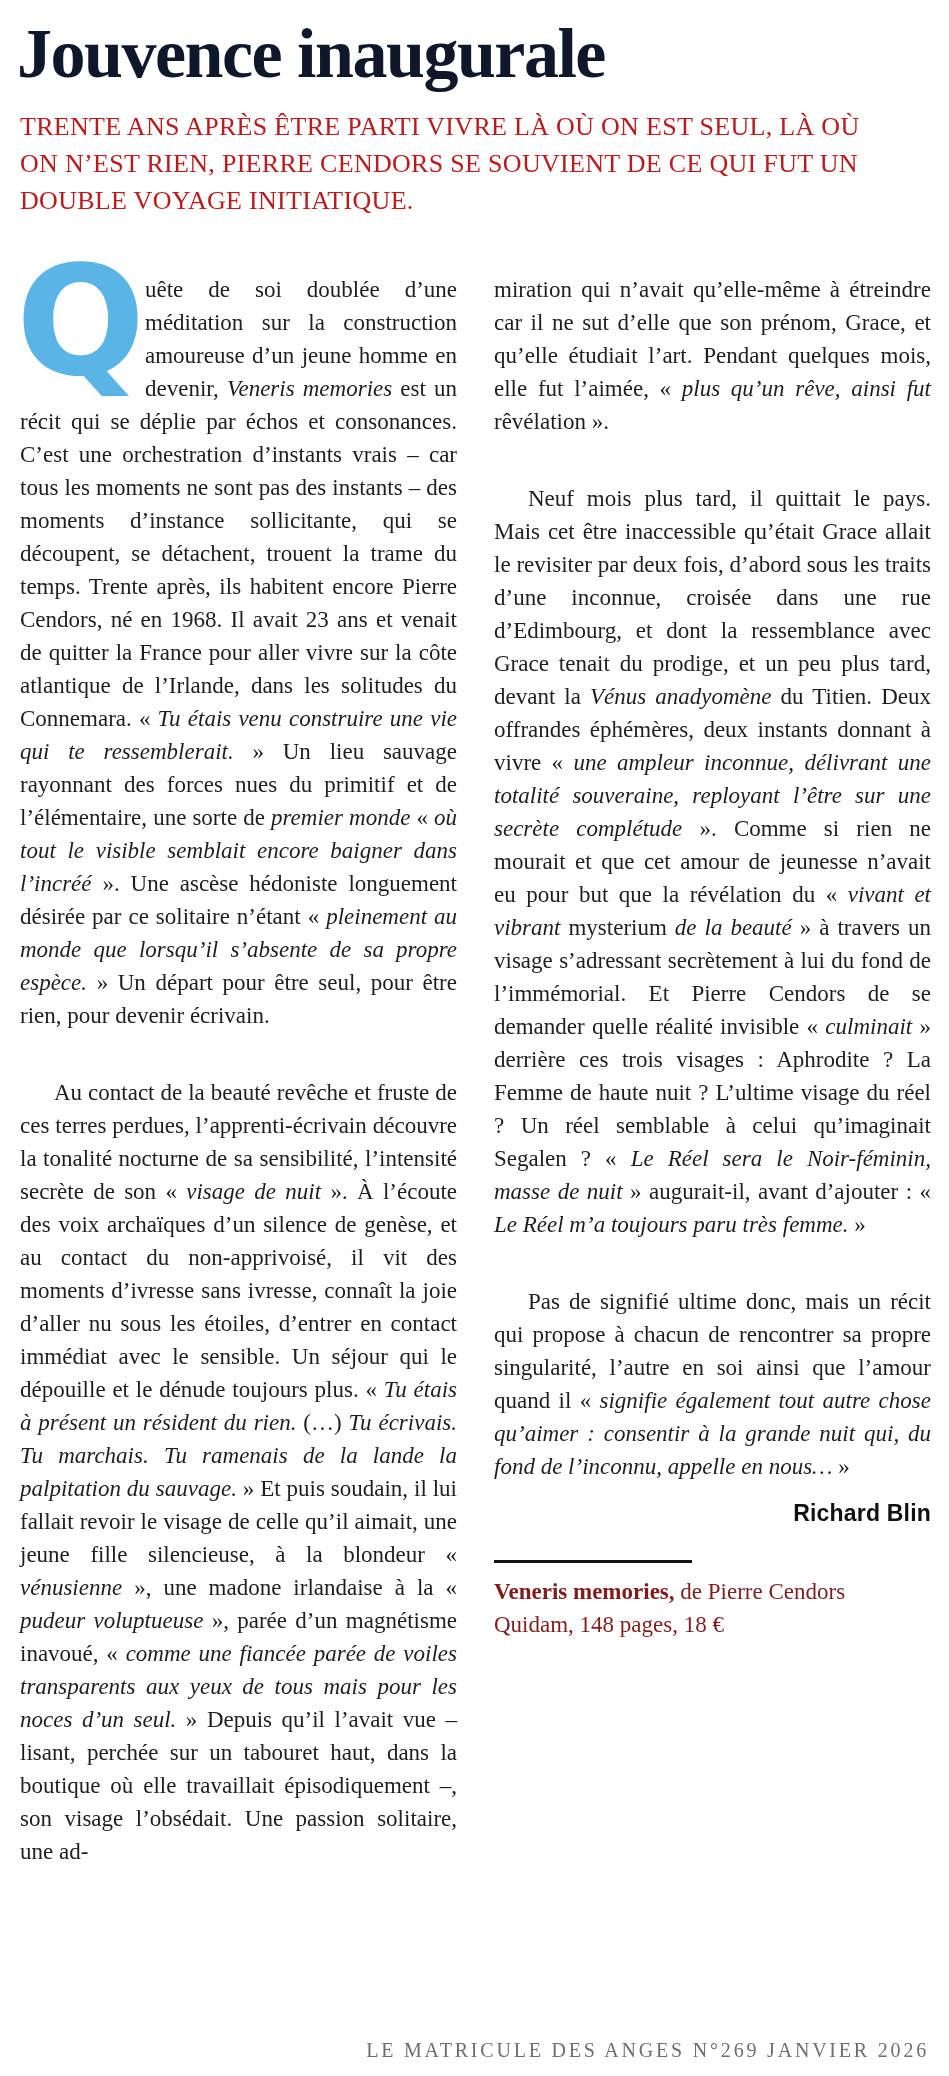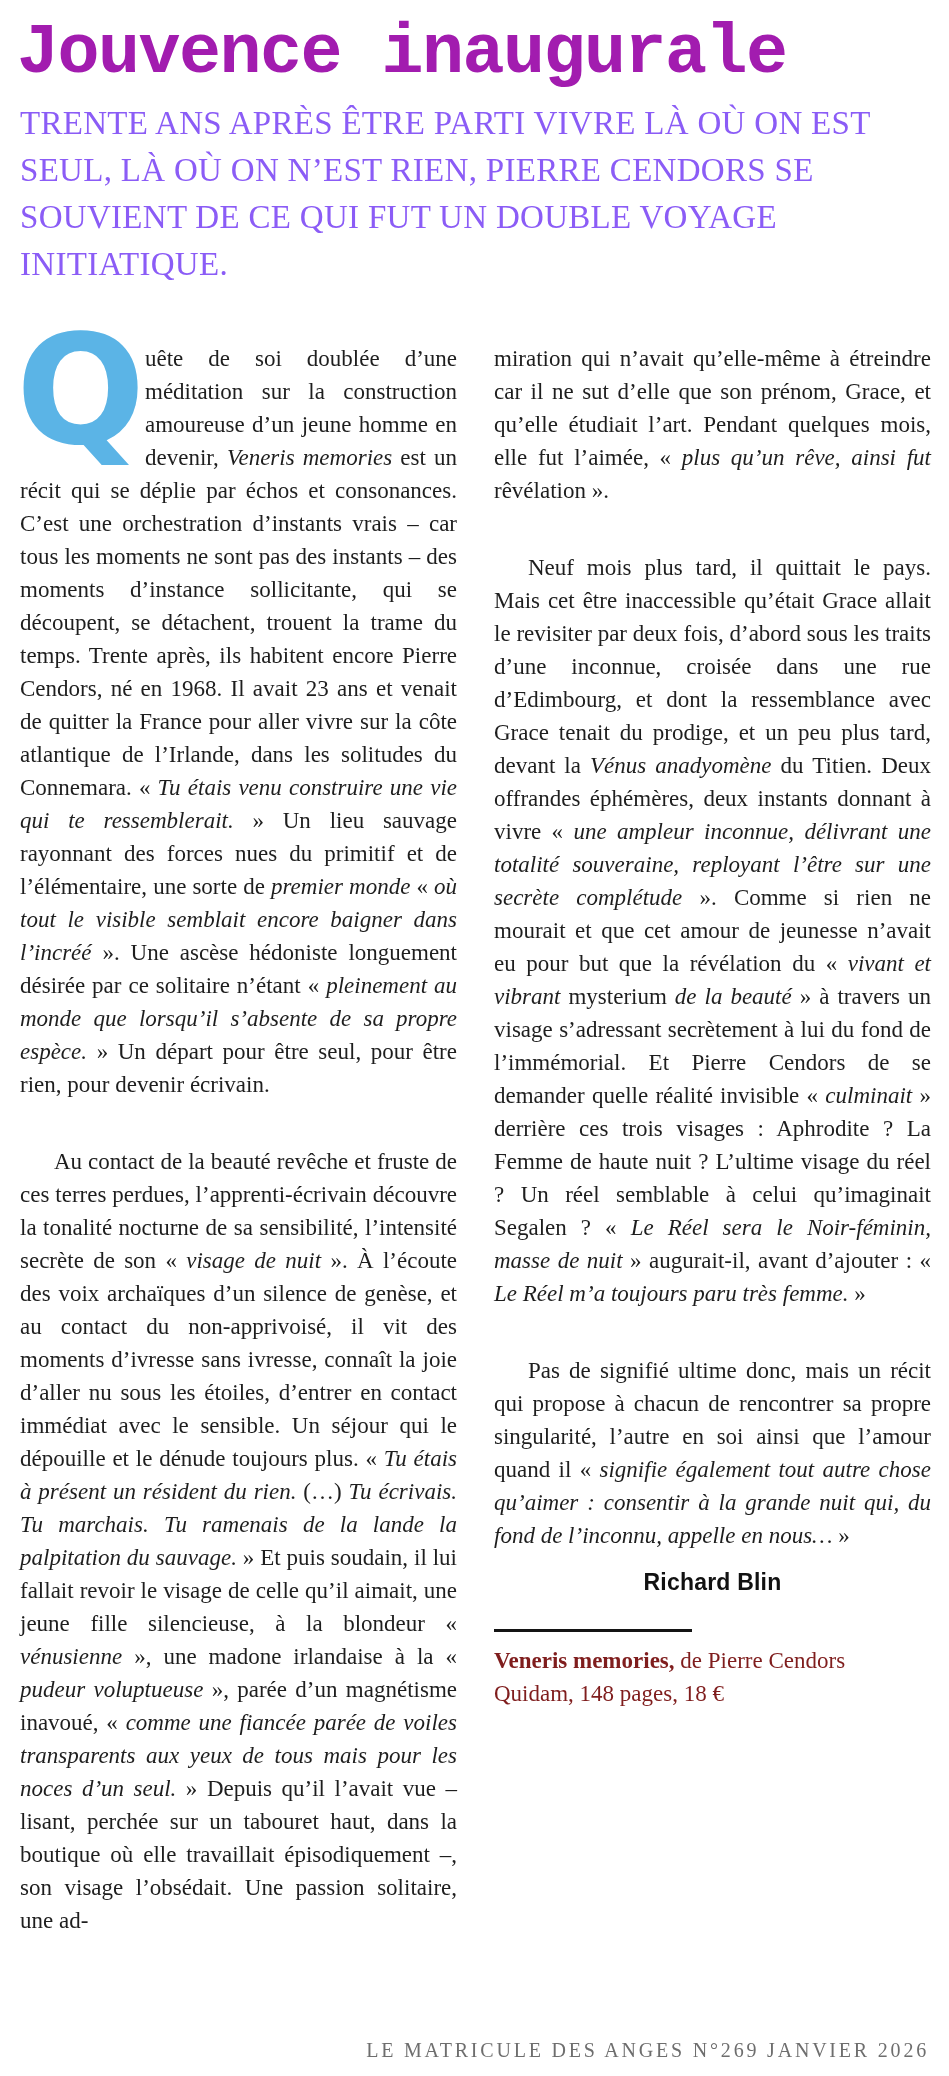--- a/index.html
+++ b/index.html
@@ -2,45 +2,45 @@
 <html lang="fr"><head>
 <meta charset="utf-8">
 <style>
   html,body{margin:0;padding:0;background:#ffffff;}
   .page{
     position:relative;width:949px;height:2076px;background:#fff;
     box-sizing:border-box;padding:0 17px 0 20px;overflow:hidden;
     font-family:"Liberation Serif",serif;color:#1e1e1e;
   }
   .title{
-    font-family:Liberation Mono, monospace;font-weight:bold;color:#a21caf;
+    font-family:Liberation Serif, serif;font-weight:bold;color:#0f172a;
     font-size:70px;line-height:1.08;letter-spacing:-1.5px;
     margin:16px 0 0 -3px;
   }
   .standfirst{
-    font-size:33px;line-height:1.43;letter-spacing:.3px;color:#8b5cf6;
-    margin:8px 0 0 0;max-width:856px;
+    font-size:26px;line-height:1.43;letter-spacing:.3px;color:#b91c1c;
+    margin:16px 0 0 0;max-width:856px;
   }
   .columns{display:flex;gap:37px;margin-top:54px;}
   .col{
     width:437px;font-size:23px;line-height:33px;text-align:justify;
     hyphens:auto;-webkit-hyphens:auto;
   }
   .col p{margin:0;}
   .col p.indent{text-indent:34px;margin-top:44px;}
   .it{font-style:italic;}
   .bd{font-weight:bold;}
   .dropcap{
     float:left;position:relative;top:-27px;
     font-family:"DejaVu Sans",sans-serif;font-weight:bold;
     font-size:152px;line-height:1;height:132px;width:120px;
     margin:0 9px 0 -4px;overflow:visible;
   }
   .byline{
-    text-align:center;font-family:"Liberation Sans",sans-serif;font-weight:bold;
+    text-align:right;font-family:"Liberation Sans",sans-serif;font-weight:bold;
     font-size:23px;letter-spacing:.2px;color:#111;margin-top:14px;
   }
   .book-rule{border:none;border-top:3px solid #141414;width:198px;margin:30px 0 12px 0;}
   .book-info{font-size:23px;line-height:33px;color:#7f1d1d;}
   .footer{
     position:absolute;right:20px;bottom:14px;
     font-family:"Liberation Serif",serif;font-size:20px;letter-spacing:2.8px;
   }
 </style>
 </head>

